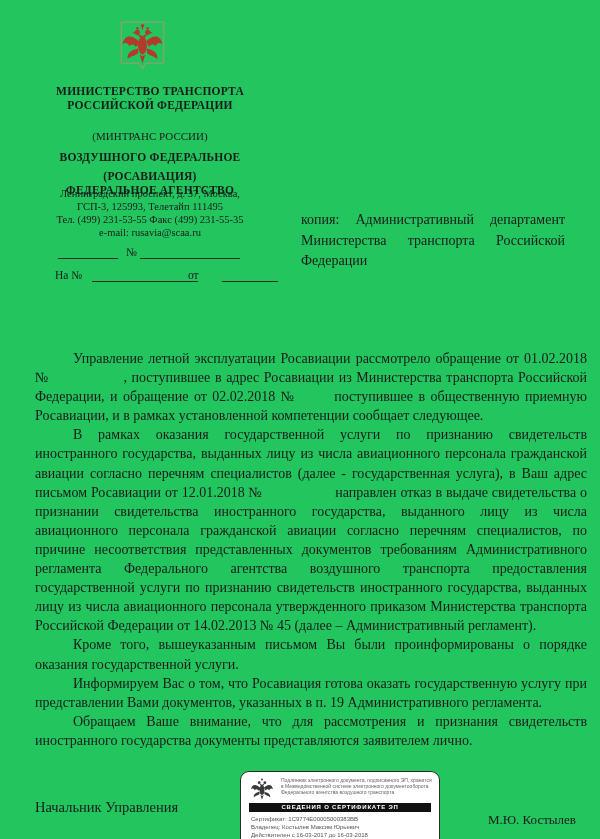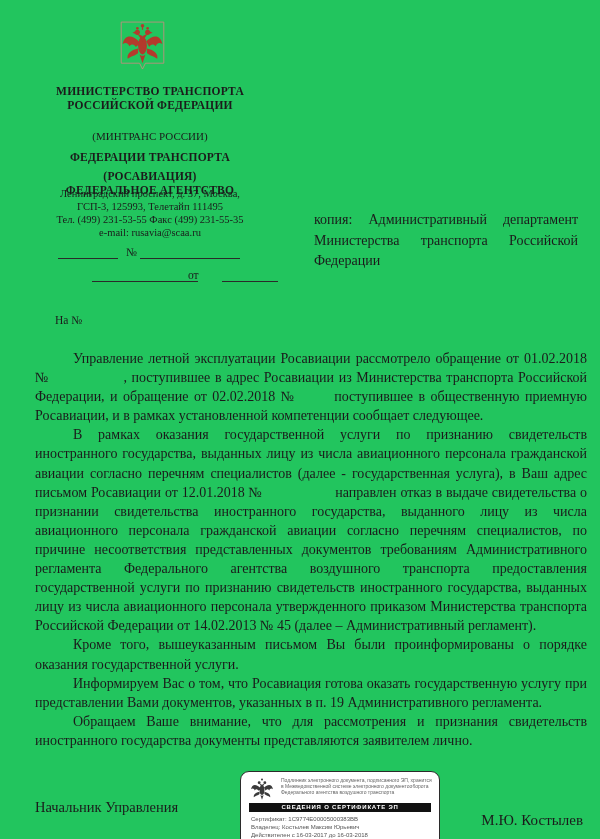--- a/index.html
+++ b/index.html
@@ -8,29 +8,29 @@
   
   .hdr-line{position:absolute;left:35px;width:230px;text-align:center;}
   .bold{font-weight:bold;}
   .min{font-size:11.5px;line-height:13px;letter-spacing:.2px;}
   .minshort{font-size:11px;line-height:12px;}
   .addr{font-size:10.5px;line-height:12.5px;font-weight:normal;}
   
   .ul{position:absolute;border-bottom:1px solid #2a2a2a;height:1px;}
   .reflbl{position:absolute;font-size:11.5px;}
   
-  .copy{position:absolute;left:314px;top:210px;width:264px;font-size:14px;
+  .copy{position:absolute;left:301px;top:210px;width:264px;font-size:14px;
         line-height:20.5px;text-align:justify;}
   
   .body{position:absolute;left:35px;top:349px;width:552px;font-size:14px;
         line-height:19.1px;text-align:justify;}
   .para{margin:0;text-indent:38px;}
   
   .sig-pos{position:absolute;left:35px;top:797px;font-size:14.5px;line-height:20px;}
-  .sig-name{position:absolute;right:17px;top:812px;font-size:15px;}
+  .sig-name{position:absolute;right:24px;top:812px;font-size:13px;}
   
   .stamp{position:absolute;left:240px;top:771px;width:198px;height:80px;
          border:1.5px solid #2b2b2b;border-radius:9px;background:#fff;
          font-family:"Liberation Sans", sans-serif;}
   .stamp-note{position:absolute;left:40px;top:5px;width:152px;font-size:5px;
               line-height:6px;color:#666;text-align:left;}
   .stamp-bar{position:absolute;left:8px;top:31px;width:182px;height:9px;background:#111;
              color:#fff;font-size:6px;font-weight:bold;letter-spacing:.8px;
              text-align:center;line-height:9px;}
   .stamp-line{position:absolute;left:10px;width:182px;font-size:6px;line-height:8px;color:#555;}
@@ -61,33 +61,33 @@
       <rect x="31.2" y="8.5" width="1.6" height="4"></rect>
       <path d="M28,46 L32,58 L36,46 C34,48.5 30,48.5 28,46 Z"></path>
     </g>
   </svg>
 
   <div class="hdr-line min bold" style="top:85px;">МИНИСТЕРСТВО ТРАНСПОРТА</div>
   <div class="hdr-line min bold" style="top:99px;">РОССИЙСКОЙ ФЕДЕРАЦИИ</div>
   <div class="hdr-line minshort" style="top:130px;">(МИНТРАНС РОССИИ)</div>
 
   <div class="hdr-line min bold" style="top:146px;margin-top:38px;">ФЕДЕРАЛЬНОЕ АГЕНТСТВО</div>
-  <div class="hdr-line min bold" style="top:151px;">ФЕДЕРАЦИИ ТРАНСПОРТА</div>
+  <div class="hdr-line min bold" style="top:151px;">ВОЗДУШНОГО ФЕДЕРАЛЬНОЕ</div>
   <div class="hdr-line min bold" style="top:170px;">(РОСАВИАЦИЯ)</div>
 
   <div class="hdr-line addr" style="top:188px;">Ленинградский проспект, д. 37, Москва,</div>
   <div class="hdr-line addr" style="top:201px;">ГСП-3, 125993, Телетайп 111495</div>
   <div class="hdr-line addr" style="top:214px;">Тел. (499) 231-53-55 Факс (499) 231-55-35</div>
   <div class="hdr-line addr" style="top:227px;">e-mail: rusavia@scaa.ru</div>
 
   <span class="ul" style="left:58px;top:257px;width:60px;"></span>
   <span class="reflbl" style="left:126px;top:246px;">№</span>
   <span class="ul" style="left:140px;top:257px;width:100px;"></span>
 
-  <span class="reflbl" style="left:55px;top:269px;margin-top:45px;">На №</span>
+  <span class="reflbl" style="left:55px;top:269px;">На №</span>
   <span class="ul" style="left:92px;top:280px;width:106px;"></span>
   <span class="reflbl" style="left:188px;top:269px;">от</span>
   <span class="ul" style="left:222px;top:280px;width:56px;"></span>
 
   <div class="copy">копия: Административный департамент Министерства транспорта Российской Федерации</div>
 
   <div class="body">
     <p class="para">Управление летной эксплуатации Росавиации рассмотрело обращение от 01.02.2018 №&nbsp;&nbsp;&nbsp;&nbsp;&nbsp;&nbsp;&nbsp;&nbsp;&nbsp;&nbsp;&nbsp;&nbsp;&nbsp;&nbsp;&nbsp;&nbsp;, поступившее в адрес Росавиации из Министерства транспорта Российской Федерации, и обращение от 02.02.2018 №&nbsp;&nbsp;&nbsp;&nbsp;&nbsp;&nbsp; поступившее в общественную приемную Росавиации, и в рамках установленной компетенции сообщает следующее.</p>
     <p class="para">В рамках оказания государственной услуги по признанию свидетельств иностранного государства, выданных лицу из числа авиационного персонала гражданской авиации согласно перечням специалистов (далее - государственная услуга), в Ваш адрес письмом Росавиации от 12.01.2018 №&nbsp;&nbsp;&nbsp;&nbsp;&nbsp;&nbsp;&nbsp;&nbsp;&nbsp;&nbsp;&nbsp;&nbsp;&nbsp;&nbsp;&nbsp;&nbsp;&nbsp;&nbsp; направлен отказ в выдаче свидетельства о признании свидетельства иностранного государства, выданного лицу из числа авиационного персонала гражданской авиации согласно перечням специалистов, по причине несоответствия представленных документов требованиям Административного регламента Федерального агентства воздушного транспорта предоставления государственной услуги по признанию свидетельств иностранного государства, выданных лицу из числа авиационного персонала утвержденного приказом Министерства транспорта Российской Федерации от 14.02.2013 № 45 (далее – Административный регламент).</p>
     <p class="para">Кроме того, вышеуказанным письмом Вы были проинформированы о порядке оказания государственной услуги.</p>

